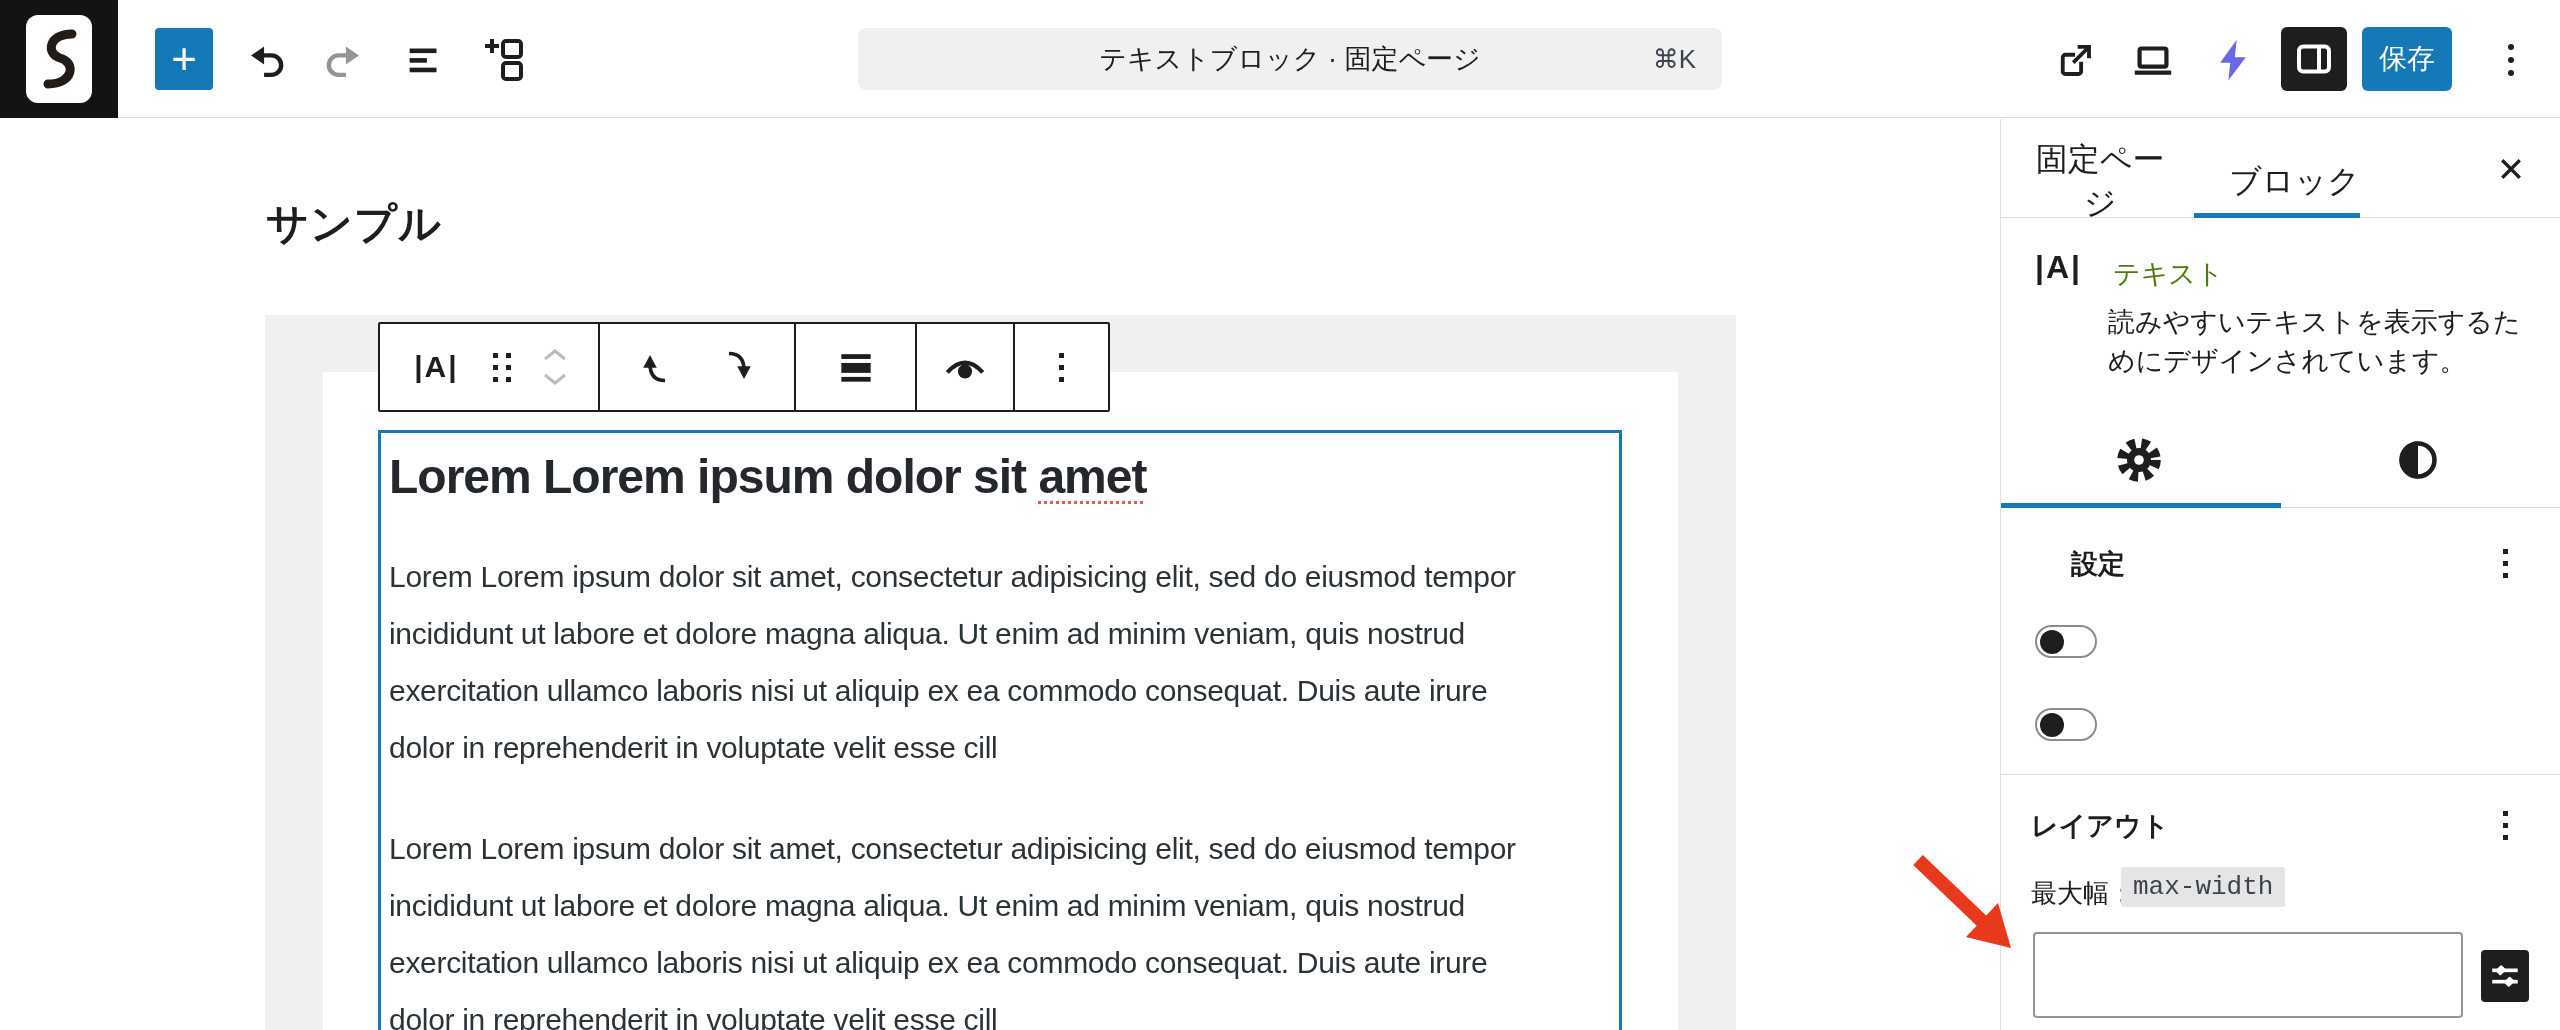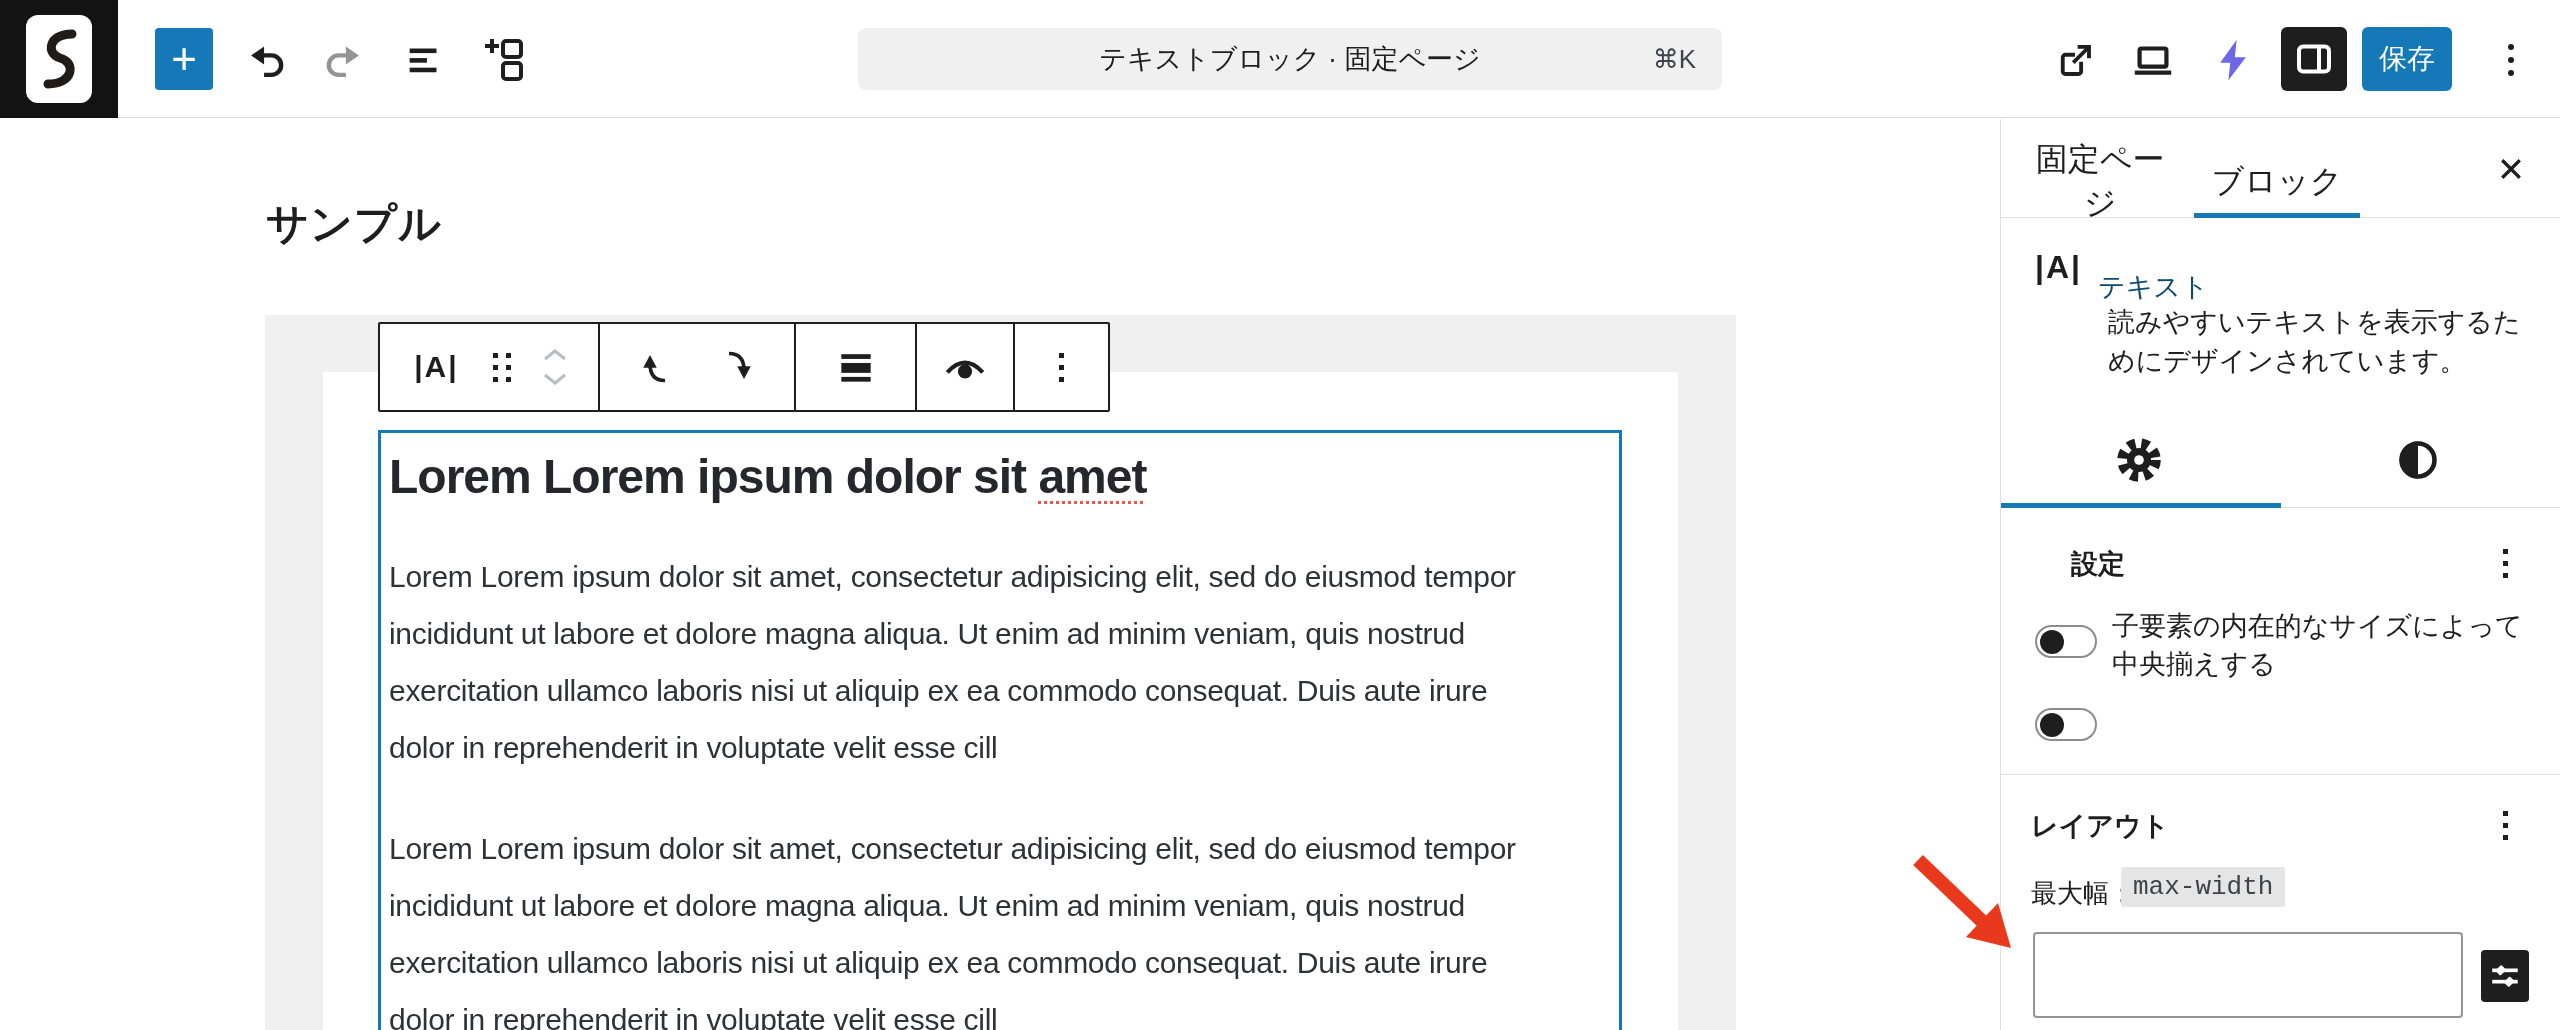--- a/index.html
+++ b/index.html
@@ -62,28 +62,28 @@
   .chev-stack { display:flex; flex-direction:column; gap:10px; }
 
   
   .sidebar { position:absolute; left:2000px; top:119px; width:560px; height:911px;
     background:#fff; border-left:1px solid #e0e0e0; z-index:10; }
   .sb-tabs { position:absolute; left:0; top:0; width:100%; height:99px;
     border-bottom:1px solid #e0e0e0; }
   .sb-tab { position:absolute; top:0; height:125px; background:none; border:none;
     font-size:32px; color:#1e1e1e; cursor:pointer; font-family:Liberation Mono, monospace; }
   .sb-tab.t1 { left:24px; width:150px; }
-  .sb-tab.t2 { left:193px; width:166px; }
+  .sb-tab.t2 { left:193px; width:166px;text-align:right; }
   .sb-tab-underline { position:absolute; left:193px; top:94px; width:166px; height:5px;
     background:var(--accent); }
   .sb-close { position:absolute; left:486px; top:26px; width:48px; height:48px;
     background:none; border:none; cursor:pointer; display:flex; align-items:center; justify-content:center; }
   .card-icon { position:absolute; left:34px; top:130px; font-size:32px; font-weight:600;
     letter-spacing:2px; color:#1e1e1e; }
-  .card-title { position:absolute; left:97px; top:137px; font-size:27px; color:#0c4a6e;margin-top:13px; }
+  .card-title { position:absolute; left:112px; top:137px; font-size:27px; color:#4d7c0f; }
   .card-desc { position:absolute; left:107px; top:184px; width:430px; font-size:27px;
     line-height:39px; color:#1e1e1e; }
   .icon-tabs { position:absolute; left:0; top:290px; width:100%; height:99px;
     border-bottom:1px solid #e0e0e0; }
   .icon-tab { position:absolute; top:16px; width:80px; height:70px; background:none; border:none;
     cursor:pointer; display:flex; align-items:center; justify-content:center; }
   .icon-tab.g { left:98px; } .icon-tab.s { left:377px; }
   .icon-tab-underline { position:absolute; left:0; top:94px; width:280px; height:5px;
     background:var(--accent); }
   .sec-head { position:absolute; font-size:27px; font-weight:600; color:#1e1e1e; }
@@ -304,21 +304,20 @@
       <span class="kebab sq">
           <i class="dot"></i>
           <i class="dot"></i>
           <i class="dot"></i>
         </span>
     </button>
 
     <button class="toggle" style="top:506px;">
       <span class="knob"></span>
     </button>
-    <span class="tog-label" style="top:488px;">子要素の内在的なサイズによって中央揃えする</span>
 
     <button class="toggle" style="top:589px;">
       <span class="knob"></span>
     </button>
 
     <div class="sec-divider"></div>
 
     <h3 class="sec-head" style="left:30px; top:689px;">レイアウト</h3>
     <button class="sec-kebab" style="left:482px; top:680px;">
       <span class="kebab sq">

